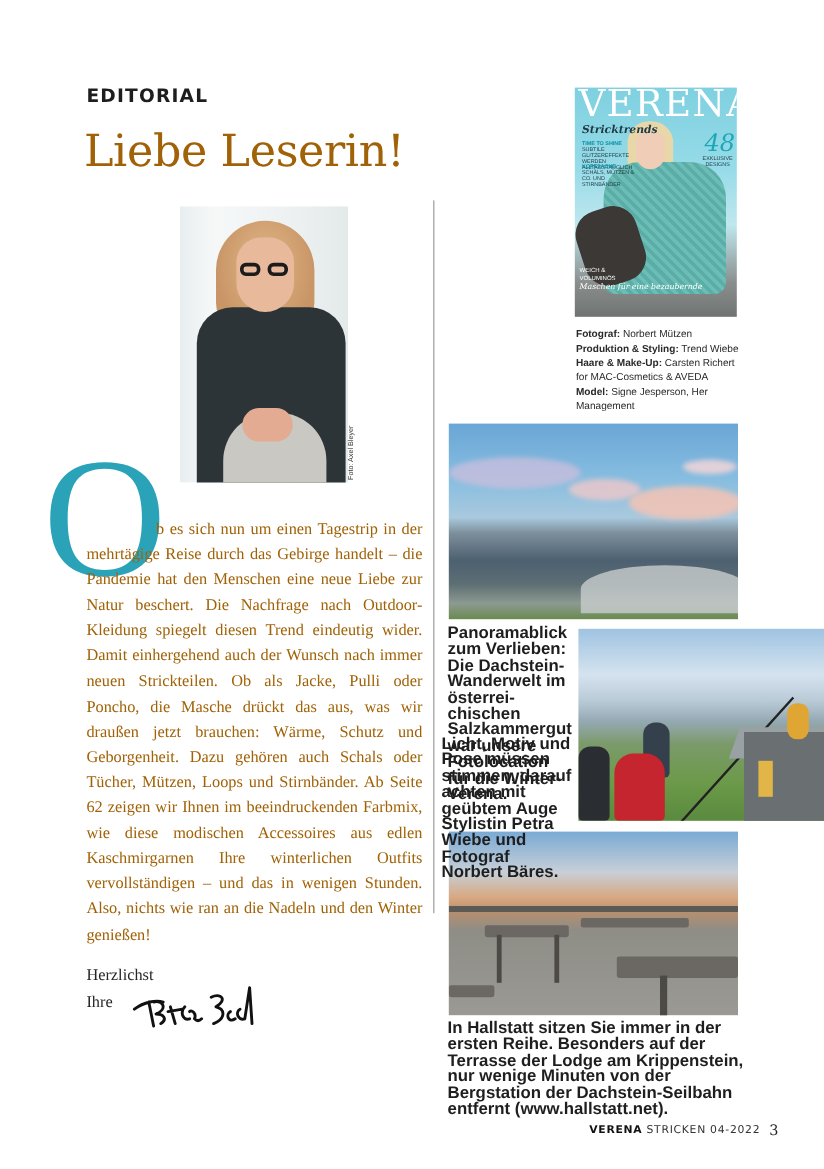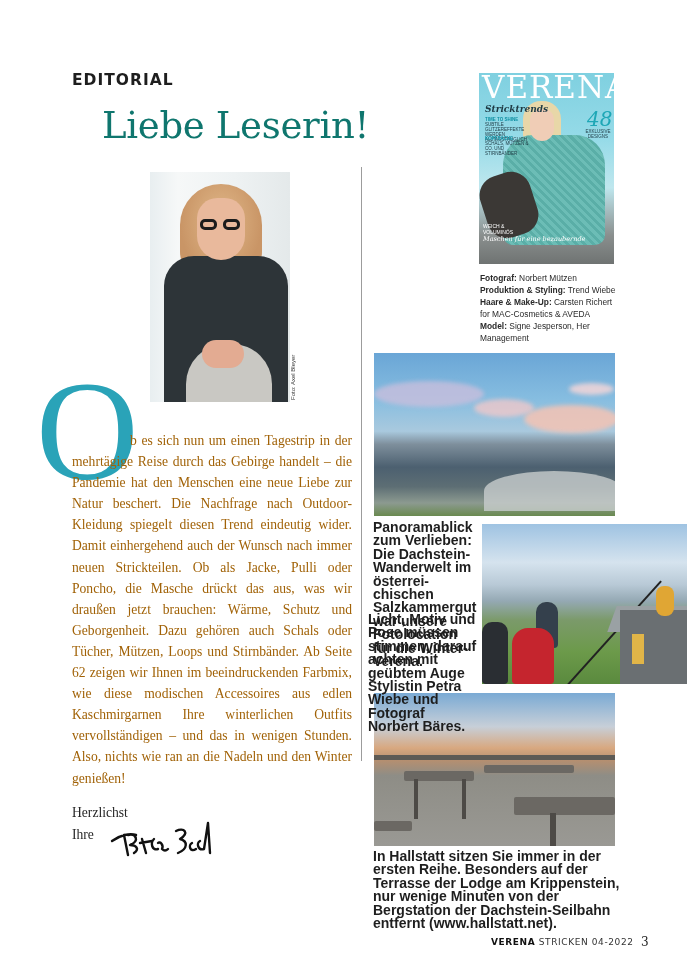--- a/index.html
+++ b/index.html
@@ -1,20 +1,20 @@
 <!DOCTYPE html>
 <html><head>
 <meta charset="utf-8">
 <style>
   html, body { margin: 0; padding: 0; background: #ffffff; }
   body { width: 687px; height: 974px; position: relative; overflow: hidden; font-family: "Liberation Serif", serif; color: #2a2a2a; }
   .abs { position: absolute; }
 
   .kicker { left: 72px; top: 71px; font-family: "DejaVu Sans", sans-serif; font-size: 15.5px; font-weight: bold; letter-spacing: 1px; color: #1e1e1e; }
-  .headline { left: 70px; top: 104px; font-family: "DejaVu Serif", serif; font-size: 37px; color: #0f766e; letter-spacing: -0.3px; white-space: nowrap; margin-left: 32px; }
+  .headline { left: 70px; top: 104px; font-family: "DejaVu Serif", serif; font-size: 37px; color: #a16207; letter-spacing: -0.3px; white-space: nowrap; }
 
   
   .portrait { left: 150px; top: 172px; width: 140px; height: 230px; overflow: hidden;
     background: linear-gradient(90deg, #e8eef0 0%, #f6f8f8 20%, #eef2f3 60%, #e4e9ea 100%); }
   .portrait .hair { position: absolute; left: 30px; top: 12px; width: 82px; height: 96px; border-radius: 44px 44px 30px 30px; background: radial-gradient(ellipse at 50% 40%, #e1b98a, #c99566 70%); }
   .portrait .face { position: absolute; left: 47px; top: 26px; width: 48px; height: 62px; border-radius: 22px 22px 26px 26px; background: #e9b99c; }
   .portrait .glasses { position: absolute; left: 50px; top: 47px; width: 42px; height: 12px; }
   .portrait .glasses i { position: absolute; top: 0; width: 17px; height: 11px; border: 3px solid #1c1c1c; border-radius: 5px; box-sizing: border-box; }
   .portrait .body { position: absolute; left: 14px; top: 84px; width: 124px; height: 150px; border-radius: 30px 30px 0 0; background: #2d3438; }
   .portrait .leg { position: absolute; left: 36px; top: 172px; width: 86px; height: 60px; border-radius: 40px 40px 0 0; background: #c9c8c3; }

